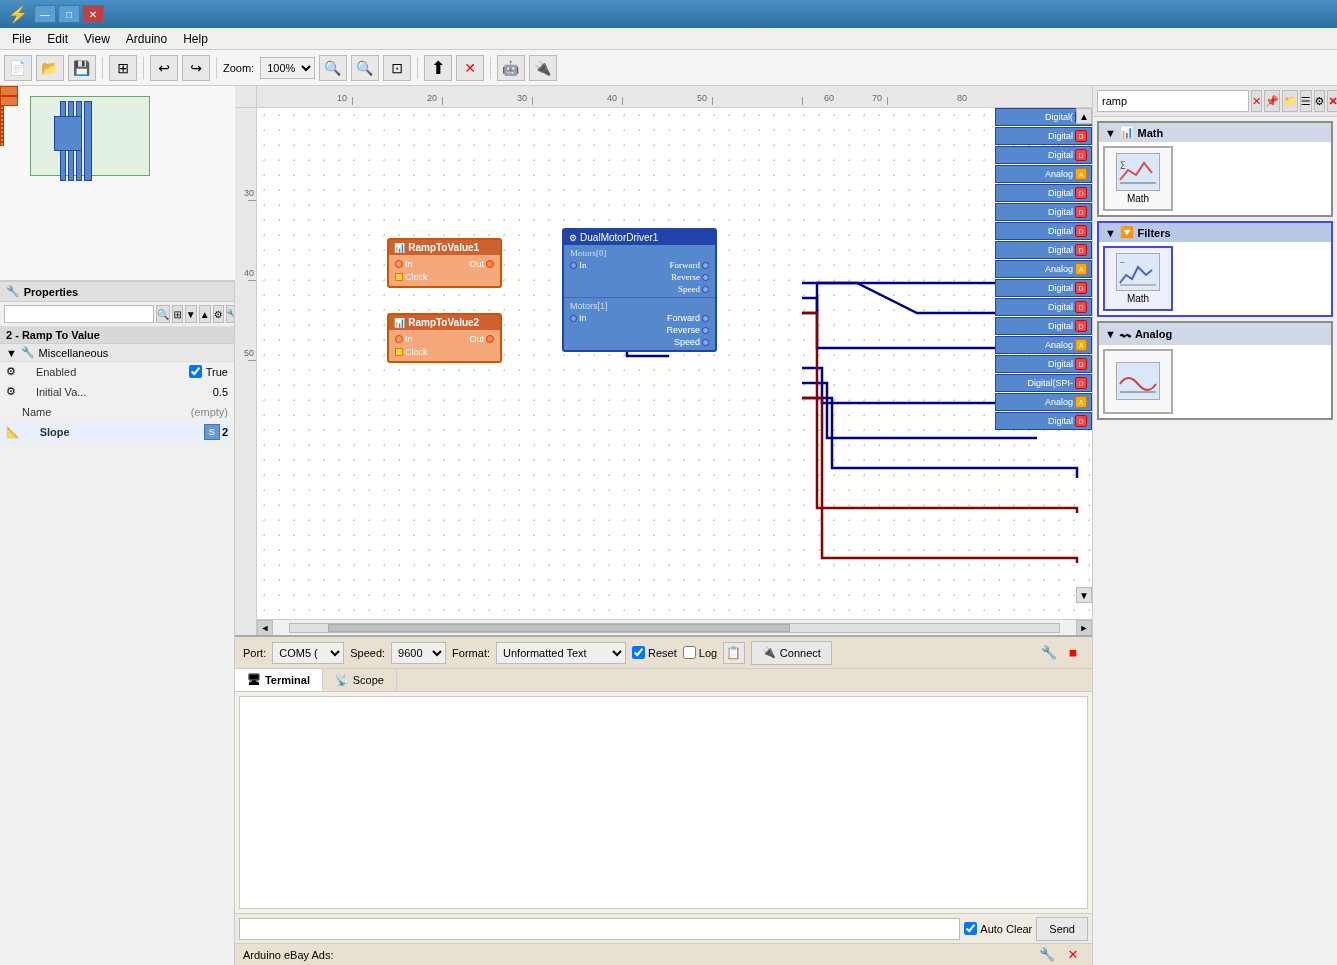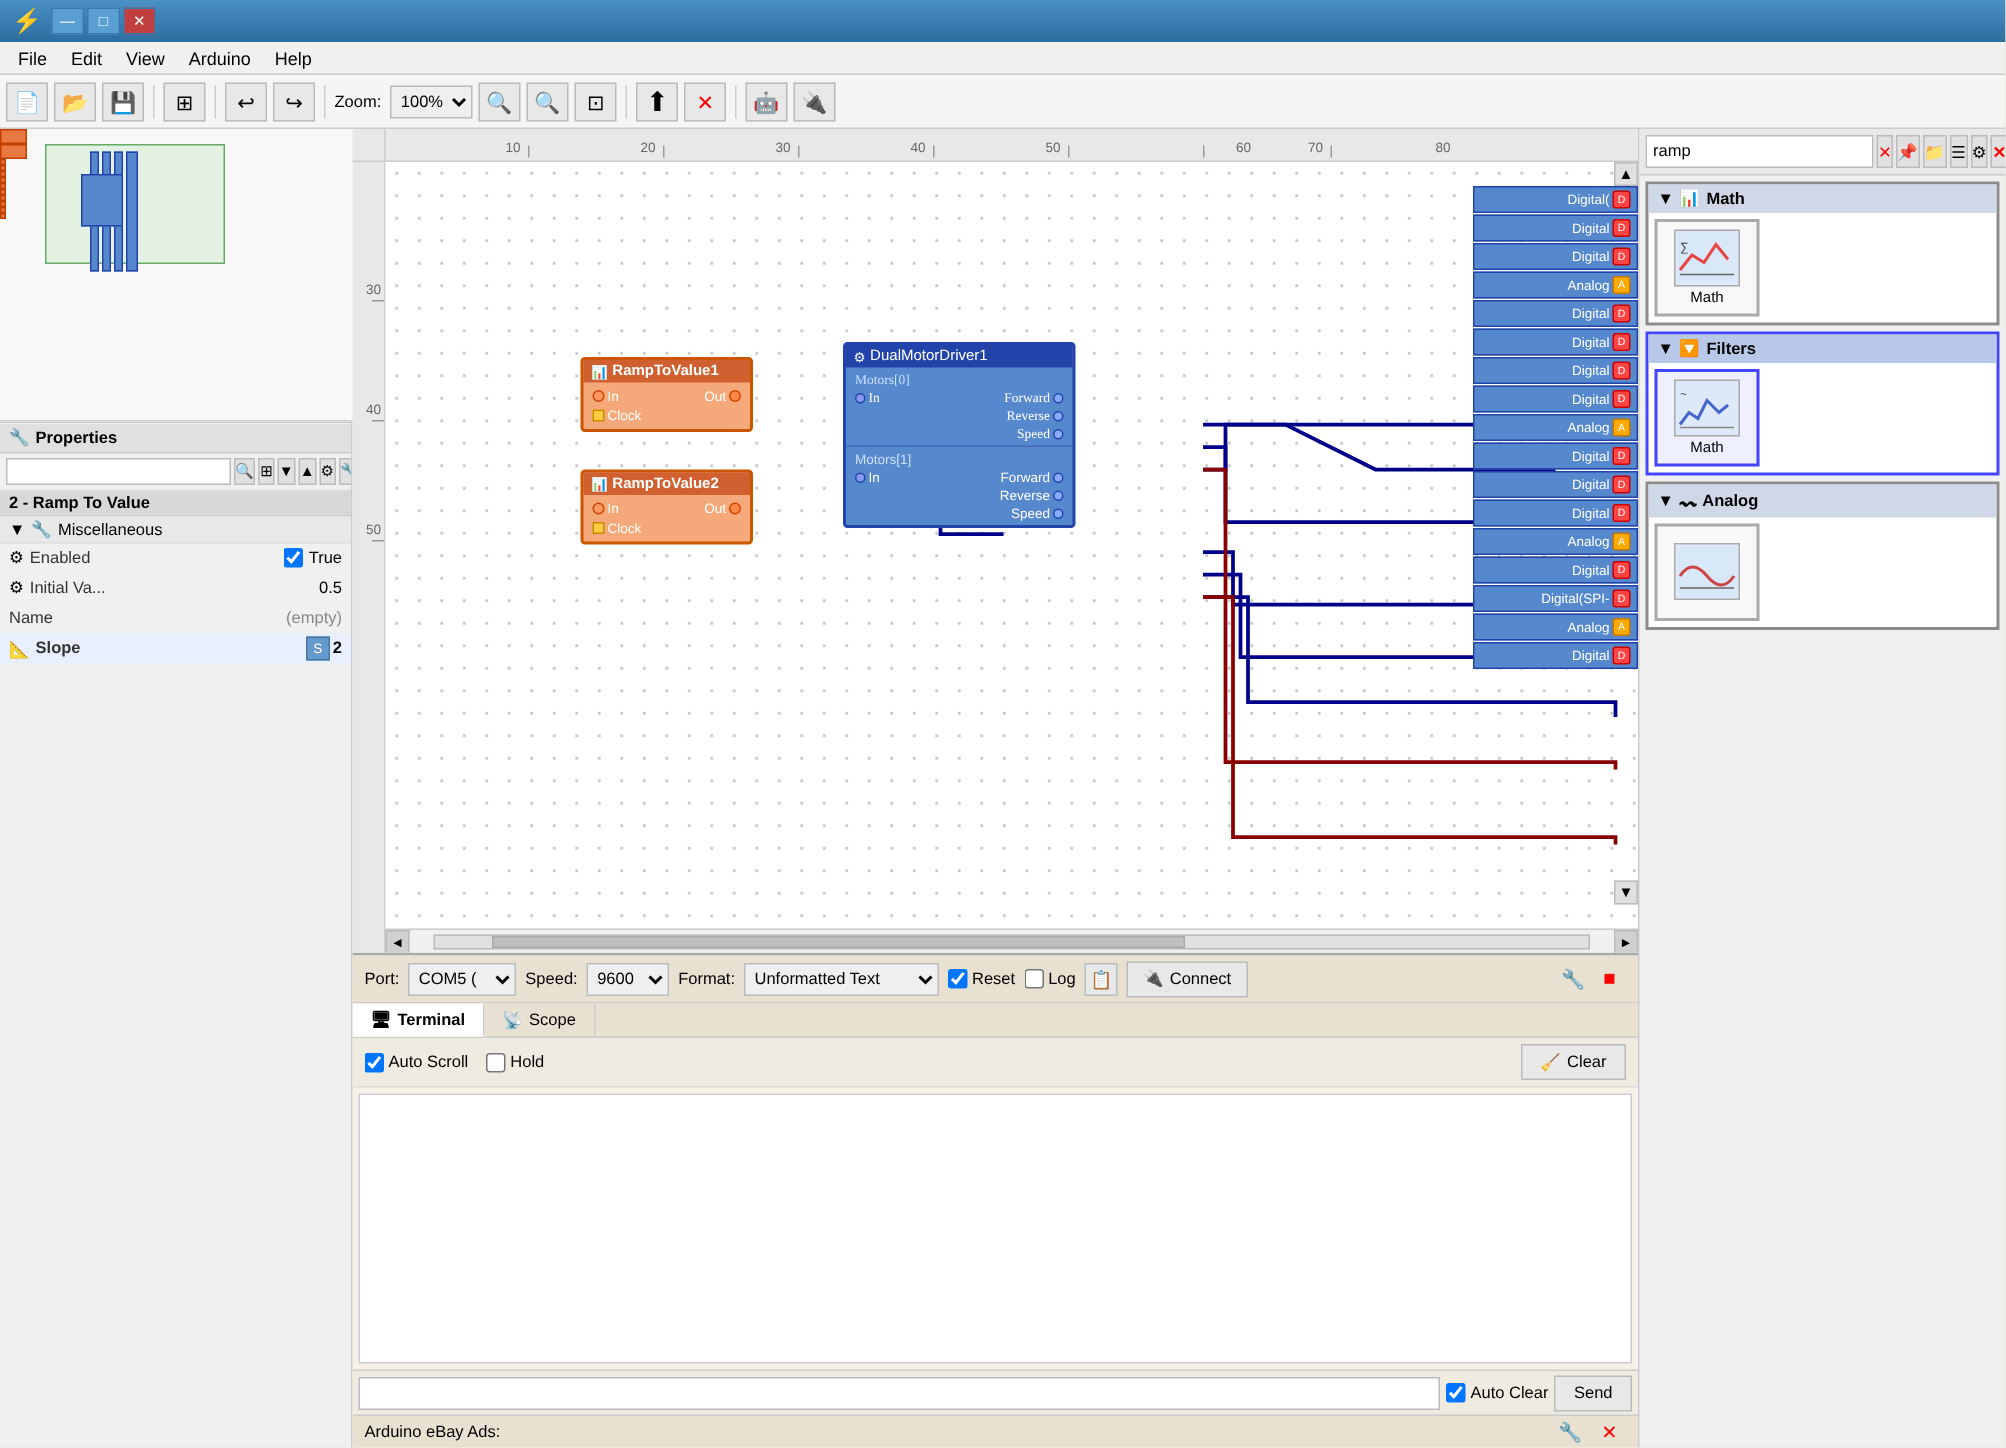--- a/index.html
+++ b/index.html
@@ -33,21 +33,21 @@
     
     #properties-panel { flex: 1; border-top: 1px solid #ccc; overflow-y: auto; }
     #properties-header { background: #e0e0e0; padding: 3px 6px; font-weight: bold; font-size: 11px; display: flex; align-items: center; gap: 4px; border-bottom: 1px solid #ccc; }
     #properties-search { display: flex; align-items: center; padding: 3px 4px; gap: 2px; border-bottom: 1px solid #ddd; }
     #properties-search input { flex: 1; height: 18px; border: 1px solid #bbb; font-size: 11px; padding: 0 3px; }
     #properties-search .icon-btn { width: 20px; height: 18px; background: #e0e0e0; border: 1px solid #bbb; display: flex; align-items: center; justify-content: center; cursor: pointer; font-size: 10px; }
     #prop-title { background: #d8d8d8; padding: 2px 6px; font-size: 11px; font-weight: bold; border-bottom: 1px solid #ccc; }
     .prop-group { padding: 0; }
     .prop-group-header { background: #e8e8e8; padding: 2px 6px; font-size: 11px; display: flex; align-items: center; gap: 4px; border-bottom: 1px solid #ddd; }
     .prop-row { display: flex; align-items: center; padding: 2px 6px; border-bottom: 1px solid #eee; min-height: 20px; }
-    .prop-row .prop-name { flex: 1; font-size: 11px; color: #333; }
+    .prop-row .prop-name { flex: 1; font-size: 11px; color: #333; margin-left: 16px; }
     .prop-row .prop-value { font-size: 11px; color: #000; }
     .prop-row .prop-checkbox { margin-right: 4px; }
     .prop-row.slope-row { background: #e8f0ff; }
     .slope-label { color: #0050c0; font-weight: bold; }
     
     
     #center { flex: 1; display: flex; flex-direction: column; overflow: hidden; }
     #canvas-area { flex: 1; position: relative; background: white; overflow: hidden; }
     #canvas-ruler-top { height: 22px; background: #e8e8e8; border-bottom: 1px solid #ccc; display: flex; align-items: flex-end; padding-bottom: 2px; position: relative; }
     #canvas-ruler-left { position: absolute; left: 0; top: 22px; width: 22px; background: #e8e8e8; border-right: 1px solid #ccc; bottom: 0; }
@@ -413,21 +413,21 @@
                 </div>
                 <div style="display:flex;align-items:center;gap:2px;">
                   <span style="font-size:9px;color:#fff;">Speed</span>
                   <div style="width:7px;height:7px;background:#88aaff;border:1px solid #2244aa;border-radius:50%;"></div>
                 </div>
               </div>
             </div>
           </div>
         </div>
 
-        <div style="position:absolute;right:0;top:16px;width:110px;display:flex;flex-direction:column;gap:0;">
+        <div style="position:absolute;right:0;top:0;width:97px;display:flex;flex-direction:column;gap:0;">
 
           <div style="background:#5588cc;border:1px solid #2244aa;padding:2px 4px;display:flex;align-items:center;justify-content:flex-end;gap:2px;margin-bottom:1px;">
             <span style="font-size:9px;color:#fff;">Digital(</span>
             <div style="width:12px;height:12px;background:#ff4444;border:1px solid #cc0000;border-radius:2px;display:flex;align-items:center;justify-content:center;font-size:7px;color:white;">D</div>
           </div>
           <div style="background:#5588cc;border:1px solid #2244aa;padding:2px 4px;display:flex;align-items:center;justify-content:flex-end;gap:2px;margin-bottom:1px;">
             <span style="font-size:9px;color:#fff;">Digital</span>
             <div style="width:12px;height:12px;background:#ff4444;border:1px solid #cc0000;border-radius:2px;display:flex;align-items:center;justify-content:center;font-size:7px;color:white;">D</div>
           </div>
           <div style="background:#5588cc;border:1px solid #2244aa;padding:2px 4px;display:flex;align-items:center;justify-content:flex-end;gap:2px;margin-bottom:1px;">
@@ -551,34 +551,20 @@
         <div class="serial-tab active">
           <span>🖥</span>
           <span>Terminal</span>
         </div>
         <div class="serial-tab">
           <span>📡</span>
           <span>Scope</span>
         </div>
       </div>
 
-      <div id="terminal-controls">
-        <label class="serial-checkbox">
-          <input type="checkbox" checked="" style="">
-          <span>Auto Scroll</span>
-        </label>
-        <label class="serial-checkbox" style="margin-left:12px;">
-          <input type="checkbox" style="">
-          <span>Hold</span>
-        </label>
-        <button class="clear-btn">
-          <span>🧹</span>
-          <span>Clear</span>
-        </button>
-      </div>
 
       <div id="terminal-output">
         <span></span>
       </div>
 
       <div id="terminal-input-bar">
         <input type="text" id="terminal-input" placeholder="" style="">
         <label class="autoclear-check">
           <input type="checkbox" checked="" style="">
           <span>Auto Clear</span>

